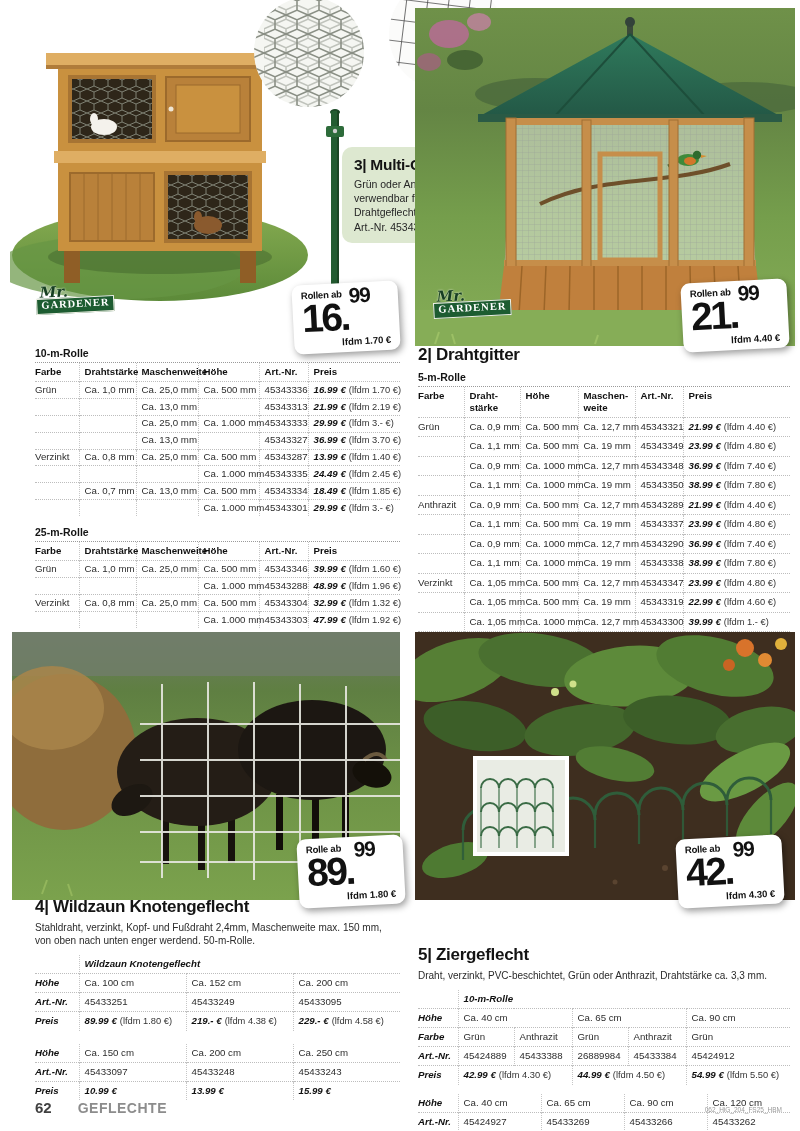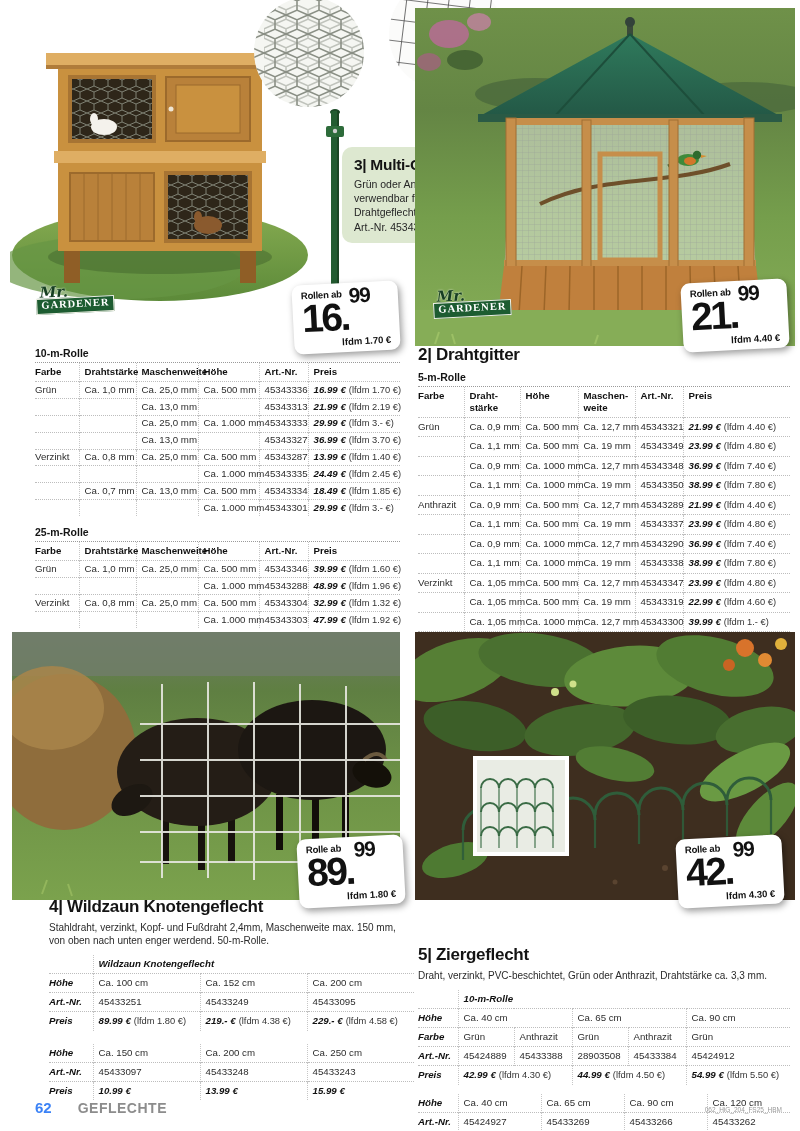--- a/index.html
+++ b/index.html
@@ -56,21 +56,21 @@
   .spec-table b{font-weight:bold;color:#111;font-style:italic;}
   .unit{padding-left:3px;font-size:9.3px;color:#333;}
   .compact td{padding-top:1.8px;padding-bottom:1.8px;}
   .roomy td{padding-top:3.1px;padding-bottom:3.1px;}
   .grid-table tr:first-child td{border-top:none;}
   .stack .unit{display:block;padding-left:0;}
   .mt{margin-top:9px;}
 
   
   .footer{position:absolute;left:35px;top:1099px;display:flex;align-items:baseline;gap:26px;}
-  .page-num{font-size:15px;font-weight:800;color:#3b82f6;}
+  .page-num{font-size:15px;font-weight:800;color:#404040;}
   .footer-sec{font-size:14px;font-weight:800;color:#8c8c8c;letter-spacing:.5px;}
   .footer-code{position:absolute;right:18px;top:1106px;font-size:6.5px;color:#9a9a9a;}
 </style>
 </head>
 <body>
 
 <div class="page">
 
   <div class="photo abs" style="left:10px;top:5px;width:300px;height:298px;">
     <svg width="300" height="298" viewBox="0 0 300 298">
@@ -601,21 +601,21 @@
     <div class="badge-label">Rolle ab</div>
     <div class="badge-price"><span>89.</span><sup>99</sup></div>
     <div class="badge-unit">lfdm 1.80 €</div>
   </div>
   <div class="badge" style="left:677px;top:837px;">
     <div class="badge-label">Rolle ab</div>
     <div class="badge-price"><span>42.</span><sup>99</sup></div>
     <div class="badge-unit">lfdm 4.30 €</div>
   </div>
 
-  <div class="section" style="left:49px;top:898px;width:365px;">
+  <div class="section" style="left:35px;top:898px;width:365px;">
     <h2 class="sec-title">4| Wildzaun Knotengeflecht</h2>
     <div class="sec-desc">Stahldraht, verzinkt, Kopf- und Fußdraht 2,4mm, Maschenweite max. 150 mm, von oben nach unten enger werdend. 50-m-Rolle.</div>
     <table class="spec-table grid-table roomy">
       <colgroup>
           <col style="width:44px">
           <col style="width:107px">
           <col style="width:107px">
           <col style="width:107px">
         </colgroup>
       <tbody>
@@ -701,21 +701,21 @@
             <td>Grün</td>
             <td>Anthrazit</td>
             <td>Grün</td>
             <td>Anthrazit</td>
             <td>Grün</td>
           </tr>
           <tr>
             <td><b>Art.-Nr.</b></td>
             <td>45424889</td>
             <td>45433388</td>
-            <td>28903508</td>
+            <td>26889984</td>
             <td>45433384</td>
             <td>45424912</td>
           </tr>
           <tr>
             <td><b>Preis</b></td>
             <td colspan="2"><b>42.99 €</b><span class="unit">(lfdm 4.30 €)</span></td>
             <td colspan="2"><b>44.99 €</b><span class="unit">(lfdm 4.50 €)</span></td>
             <td><b>54.99 €</b><span class="unit">(lfdm 5.50 €)</span></td>
           </tr>
         </tbody>

